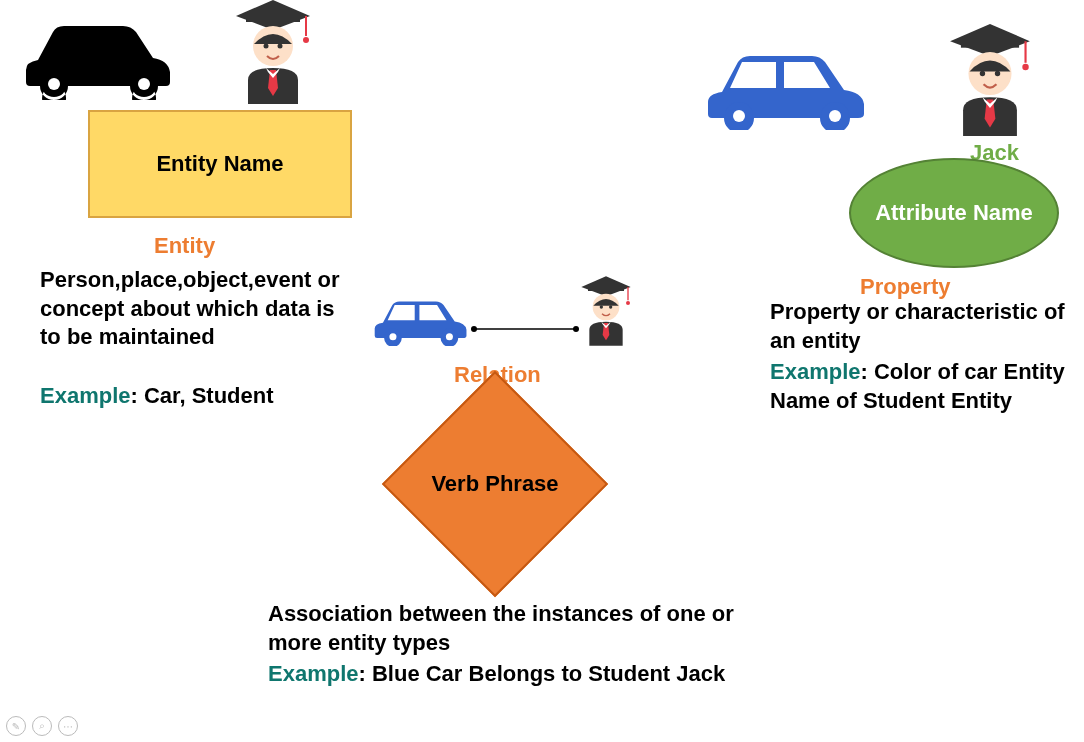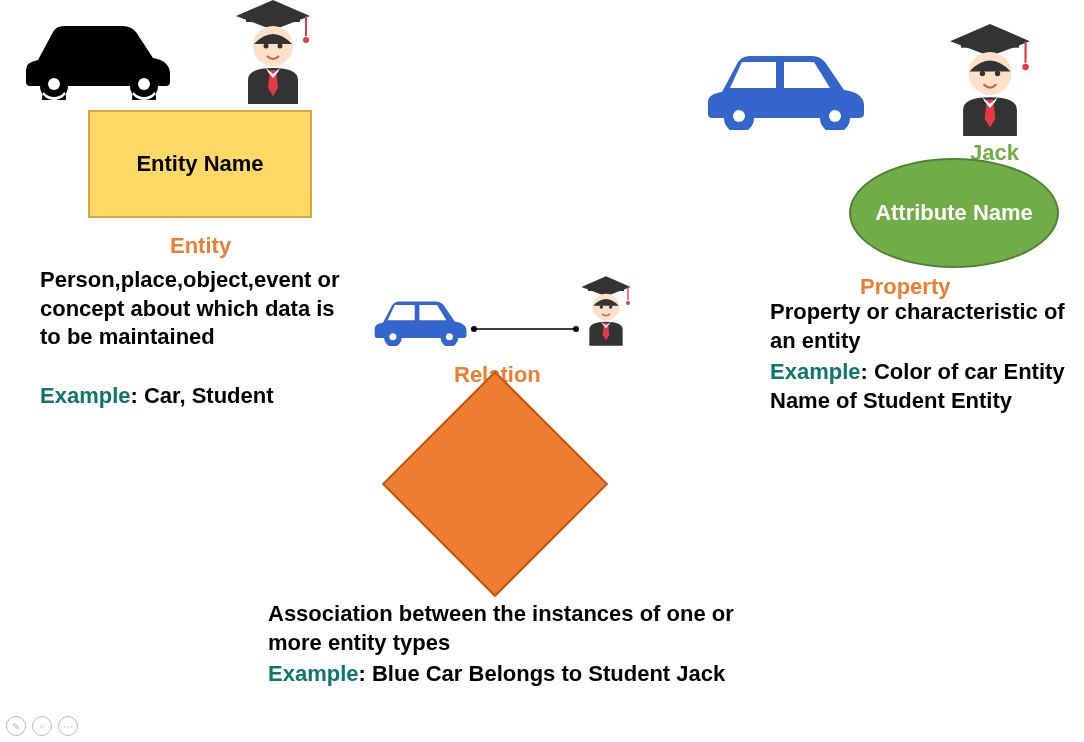--- a/index.html
+++ b/index.html
@@ -10,21 +10,21 @@
   position: relative;
   background: #fff;
   overflow: hidden;
 }
 .abs { position: absolute; }
 .title-orange { color: #ed7d31; font-weight: 700; font-size: 22px; }
 .title-green { color: #70ad47; font-weight: 700; font-size: 22px; }
 .body-text { color: #000; font-size: 22px; font-weight: 600; line-height: 1.3; }
 .example-label { color: #0f766e; font-weight: 700; }
 .entity-box {
-  width: 224px; height: 108px;
+  width: 264px; height: 108px;
   background: #ffd966;
   border: 2px solid #d9a441;
   display: flex; align-items: center; justify-content: center;
   color: #000; font-weight: 700; font-size: 22px;
 }
 .attr-ellipse {
   width: 210px; height: 110px;
   background: #70ad47;
   border: 2px solid #548235;
   border-radius: 50%;
@@ -80,21 +80,21 @@
     <path d="M20 104 L20 80 Q20 68 45 68 Q70 68 70 80 L70 104 Z" fill="#333"></path>
     <polygon points="42,70 48,70 50,88 45,96 40,88" fill="#e63946"></polygon>
     <polygon points="38,68 45,74 52,68 50,72 45,78 40,72" fill="#fff"></polygon>
   </svg>
 </div>
 
 <div class="abs entity-box" style="left:88px; top:110px;">
   <span>Entity Name</span>
 </div>
 
-<div class="abs title-orange" style="left:170px; top:233px;">Entity</div>
+<div class="abs title-orange" style="left:154px; top:233px;">Entity</div>
 
 <div class="abs body-text" style="left:40px; top:266px; width:310px;">Person,place,object,event or concept about which data is to be maintained</div>
 
 <div class="abs body-text" style="left:40px; top:382px; width:320px;">
   <span class="example-label">Example</span><span>: Car, Student</span>
 </div>
 
 <div class="abs" style="left:700px; top:38px;">
   <svg width="170" height="92" viewBox="0 0 170 92">
     <path fill="#3465cc" d="M22 54 L38 24 Q42 18 50 18 L112 18 Q120 18 125 24 L144 52 Q162 54 164 66 L164 76 Q164 80 158 80 L150 80 A15 15 0 0 1 120 80 L54 80 A15 15 0 0 1 24 80 L12 80 Q8 80 8 76 L8 64 Q8 56 22 54 Z"></path>
@@ -170,20 +170,21 @@
     <path d="M20 104 L20 80 Q20 68 45 68 Q70 68 70 80 L70 104 Z" fill="#333"></path>
     <polygon points="42,70 48,70 50,88 45,96 40,88" fill="#e63946"></polygon>
     <polygon points="38,68 45,74 52,68 50,72 45,78 40,72" fill="#fff"></polygon>
   </svg>
 </div>
 
 <div class="abs title-orange" style="left:454px; top:362px;">Relation</div>
 
 <div class="abs diamond-wrap" style="left:380px; top:404px;">
   <div class="diamond"></div>
+  <div class="diamond-text">Verb Phrase</div>
 </div>
 
 <div class="abs body-text" style="left:268px; top:600px; width:500px;">Association between the instances of one or more entity types</div>
 
 <div class="abs body-text" style="left:268px; top:660px; width:540px;">
   <span class="example-label">Example</span><span>: Blue Car Belongs to Student Jack</span>
 </div>
 
 <div class="abs toolbar-icons" style="left:6px; bottom:6px;">
   <div class="tb-icon">✎</div>

